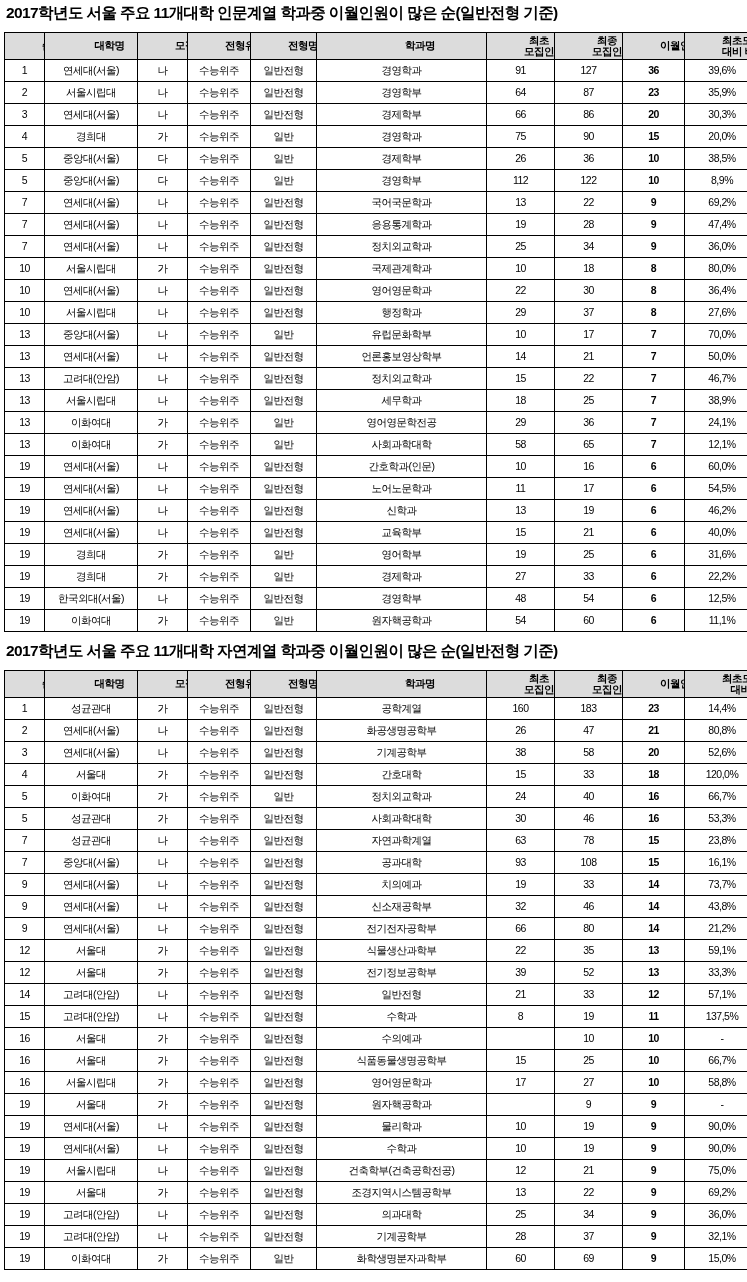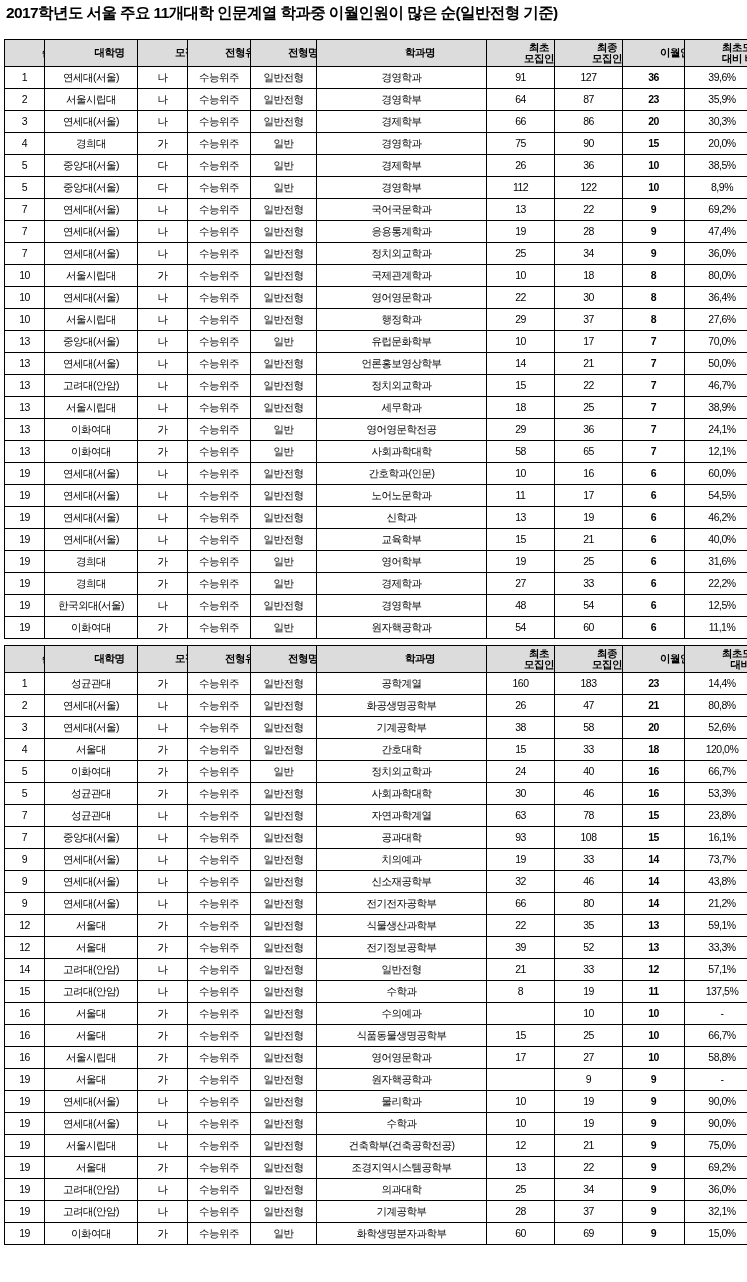--- a/index.html
+++ b/index.html
@@ -20,21 +20,21 @@
     padding: 0 4px;
     box-sizing: border-box;
   }
   .section + .section {
     margin-top: 6px;
   }
   .section-title {
     font-size: 15.5px;
     font-weight: bold;
     letter-spacing: -0.6px;
-    padding: 3px 2px 15px 2px;
+    padding: 3px 2px 8px 2px;
     white-space: nowrap;
   }
   table.rank-table {
     border-collapse: collapse;
     width: 739px;
     table-layout: fixed;
     border: 1px solid #000;
   }
   table.rank-table th,
   table.rank-table td {
@@ -448,20 +448,21 @@
             <td>54</td>
             <td>60</td>
             <td class="carry">6</td>
             <td>11,1%</td>
           </tr>
         </tbody>
     </table>
   </div>
 
   <div class="section">
+    <div class="section-title">2017학년도 서울 주요 11개대학 자연계열 학과중 이월인원이 많은 순(일반전형 기준)</div>
     <table class="rank-table">
       <colgroup>
         <col class="c-rank">
           <col class="c-univ">
           <col class="c-group">
           <col class="c-type">
           <col class="c-name">
         <col class="c-dept">
           <col class="c-first">
           <col class="c-final">

